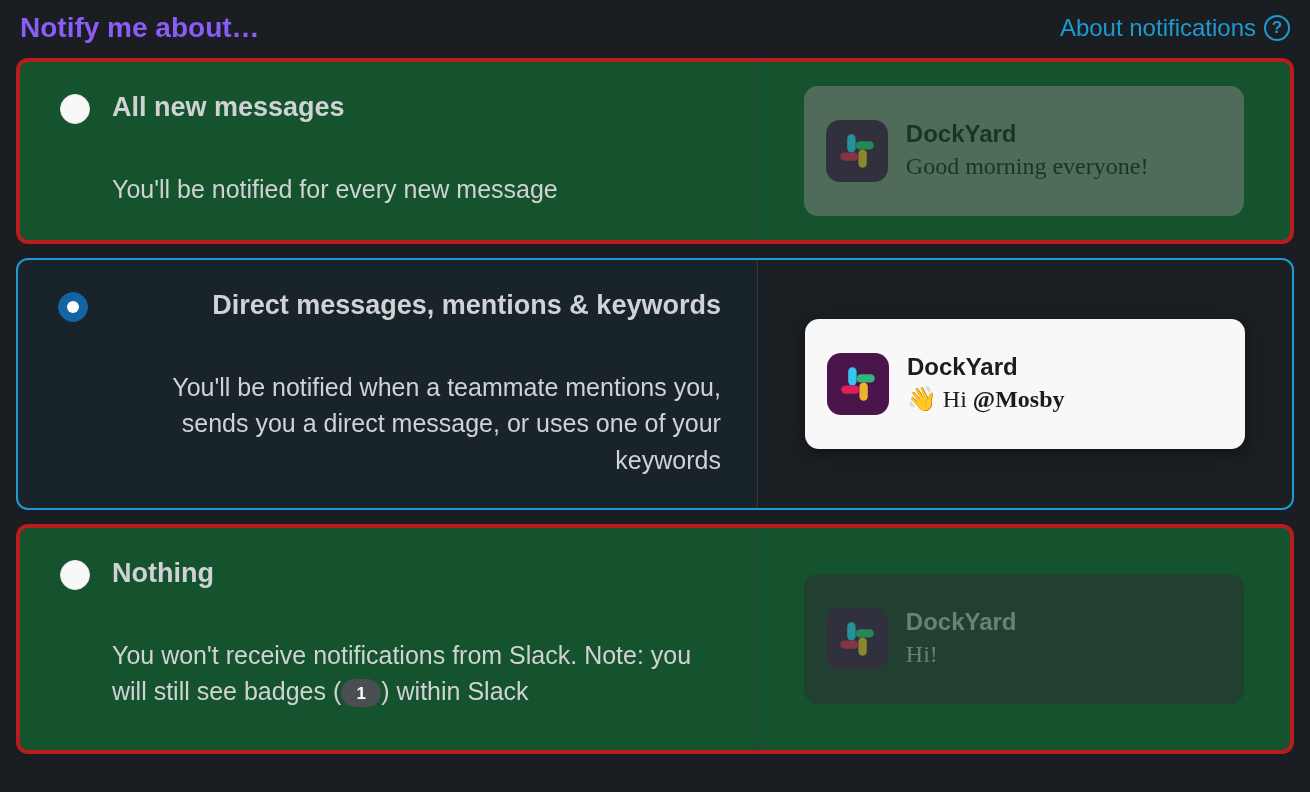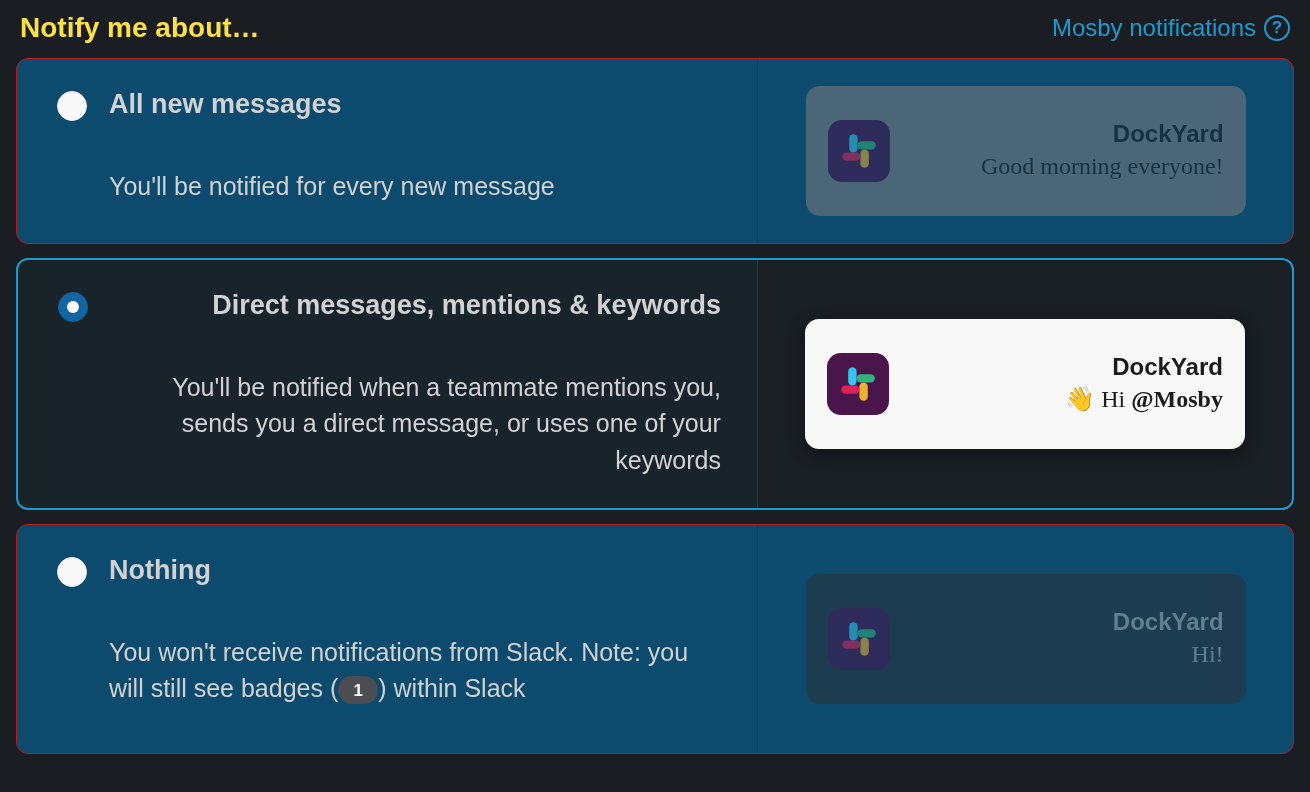--- a/index.html
+++ b/index.html
@@ -17,21 +17,21 @@
   .header-row {
     display: flex;
     justify-content: space-between;
     align-items: center;
     margin-bottom: 14px;
     padding: 0 4px;
   }
   .section-title {
     font-size: 28px;
     font-weight: 800;
-    color: #fde047;
+    color: #8b5cf6;
   }
   .about-link {
     color: #1d9bd1;
     font-size: 24px;
     display: inline-flex;
     align-items: center;
     gap: 8px;
     cursor: pointer;
   }
   .help-icon {
@@ -41,25 +41,25 @@
     border-radius: 50%;
     display: inline-flex;
     align-items: center;
     justify-content: center;
     font-size: 17px;
     font-weight: 700;
     color: #1d9bd1;
   }
 
   .option-card {
-    border: 1px solid #b91c1c;
+    border: 4px solid #b91c1c;
     border-radius: 12px;
     display: flex;
     margin-bottom: 14px;
-    background: #0c4a6e;
+    background: #14532d;
     overflow: hidden;
     min-height: 186px;
   }
   .option-card.selected {
     border: 2px solid #1d9bd1;
     background: #1b2a3a22;
   }
   .option-left {
     flex: 1 1 58%;
     padding: 30px 36px 30px 40px;
@@ -139,21 +139,20 @@
 
   
   .notif {
     width: 100%;
     max-width: 440px;
     border-radius: 14px;
     padding: 34px 22px;
     display: flex;
     align-items: center;
     gap: 18px;
-    text-align: right;
   }
   .notif.dim1 {
     background: #808080;
     color: #1d1c1d;
     opacity: 0.55;
   }
   .notif.bright {
     background: #f8f8f8;
     color: #1d1c1d;
     box-shadow: 0 4px 16px rgba(0,0,0,0.4);
@@ -192,21 +191,21 @@
   .option-card.last { min-height: 230px; margin-bottom: 0; }
 </style>
 </head>
 <body>
 
 <div class="container">
 
   <div class="header-row">
     <div class="section-title">Notify me about…</div>
     <div class="about-link">
-      <span>Mosby notifications</span>
+      <span>About notifications</span>
       <span class="help-icon">?</span>
     </div>
   </div>
 
   <div class="option-card">
     <div class="option-left">
       <div class="radio"></div>
       <div class="option-text">
         <div class="option-title">All new messages</div>
         <div class="option-desc">You'll be notified for every new message</div>

